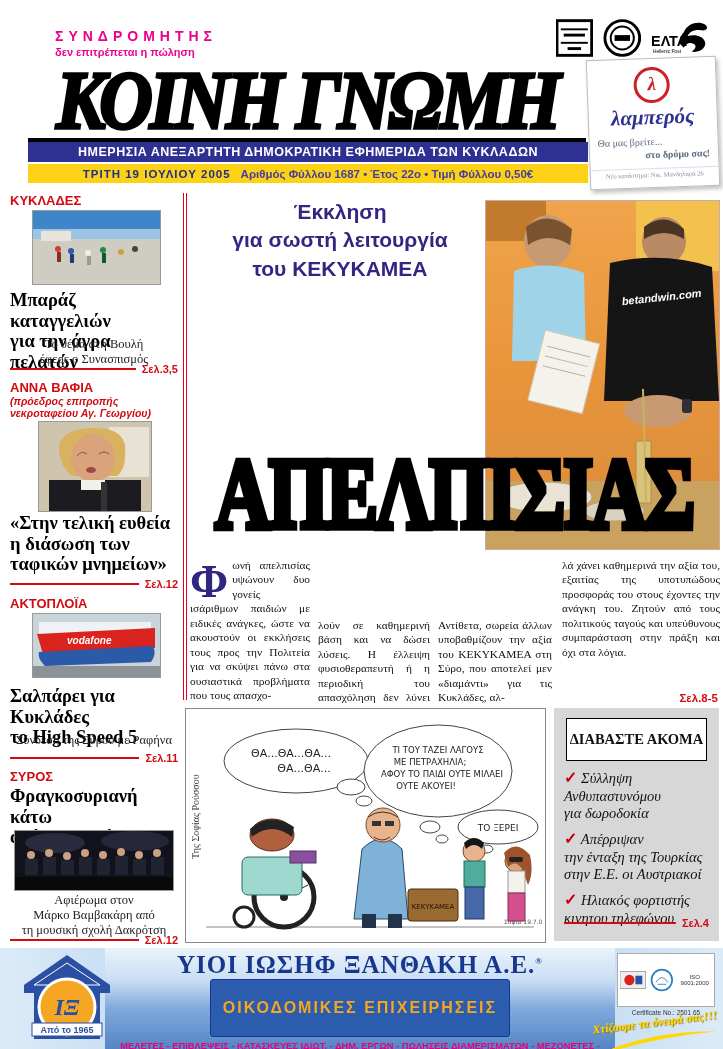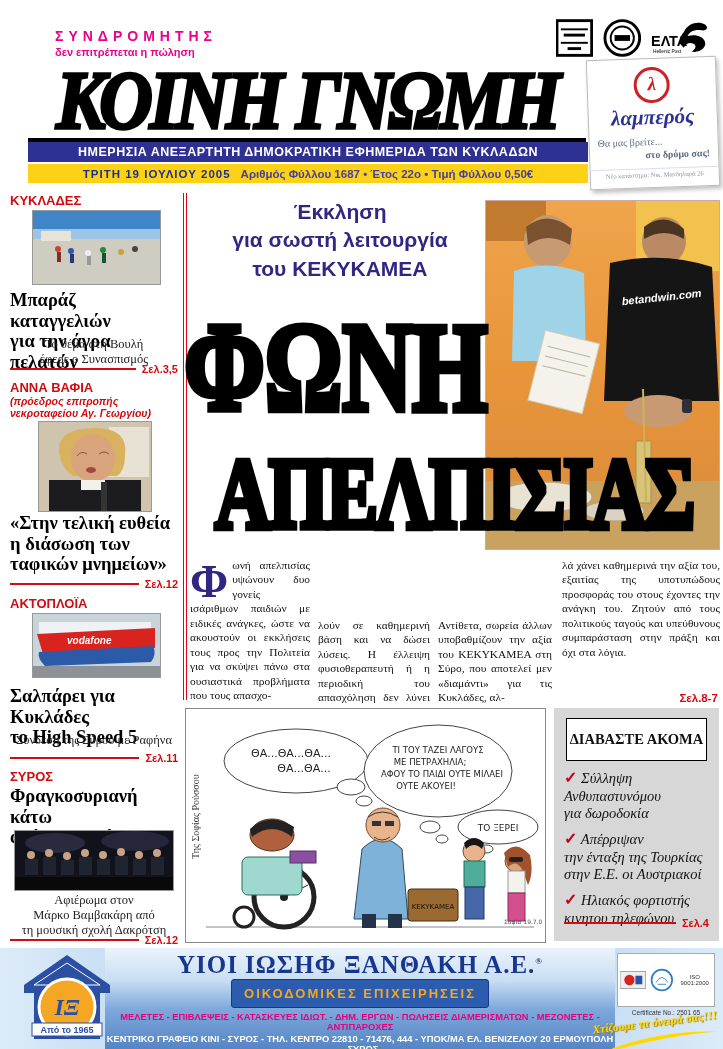--- a/index.html
+++ b/index.html
@@ -84,21 +84,21 @@
 
   
   .footer{left:0;top:948px;width:723px;height:110px;
           background:linear-gradient(90deg,#dcebf8,#c3dbf2 20%,#c3dbf2 80%,#dcebf8);}
   .fband{position:absolute;left:105px;top:0;width:510px;height:101px;text-align:center;
          background:linear-gradient(180deg,#eaf3fb 0%,#c9def3 32%,#7fa9dc 60%,#5585c4 100%);}
   .fcompany{color:#16368f;font-weight:bold;font-size:25px;letter-spacing:1px;line-height:1.05;
             padding-top:4px;font-family:"Liberation Serif",serif;}
   .fcompany sup{font-size:9px;}
   .fsub{display:inline-block;background:#2b5cad;color:#f5a623;font-family:"Liberation Sans",sans-serif;
-        font-weight:bold;font-size:13px;letter-spacing:2px;padding:6px 12px;border-radius:3px;
+        font-weight:bold;font-size:16px;letter-spacing:2px;padding:19px 12px;border-radius:3px;
         border:1px solid #16368f;margin-top:1px;}
   .fserv{color:#e6007e;font-family:"Liberation Sans",sans-serif;font-weight:bold;font-size:9.3px;margin-top:4px;}
   .faddr,.fcontact{color:#fff;font-family:"Liberation Sans",sans-serif;font-weight:bold;font-size:9.3px;margin-top:2px;}
   .flogo{position:absolute;left:20px;top:3px;width:95px;height:95px;}
   .fcert{position:absolute;right:8px;top:5px;width:98px;text-align:center;}
   .fcert .card{background:#fff;border:1px solid #aaa;padding:2px;display:flex;gap:3px;align-items:center;justify-content:center;height:48px;}
   .fcert .iso{font-size:6px;color:#333;font-family:"Liberation Sans",sans-serif;}
   .fcert .certno{font-size:6.5px;color:#333;margin-top:2px;font-family:"Liberation Sans",sans-serif;}
   .slogan{position:absolute;right:6px;top:68px;transform:rotate(-7deg);color:#ffd800;
           font-weight:bold;font-style:italic;font-size:11.5px;text-shadow:1px 1px 1px #9c7b00;white-space:nowrap;}
@@ -294,36 +294,33 @@
       <ellipse cx="172" cy="210" rx="34" ry="16" fill="#c89a72"></ellipse>
       <rect x="196" y="198" width="10" height="14" rx="3" fill="#2f2f38"></rect>
       <rect x="0" y="280" width="233" height="68" fill="#caa25f"></rect>
       <ellipse cx="58" cy="296" rx="48" ry="15" fill="#e9e3d3" stroke="#b9a27a"></ellipse>
       <ellipse cx="128" cy="310" rx="30" ry="10" fill="#d9d2c0" stroke="#b9a27a"></ellipse>
       <rect x="150" y="240" width="15" height="62" fill="#d9c27a" stroke="#a8923f"></rect>
       <line x1="157" y1="188" x2="160" y2="300" stroke="#c9b35a" stroke-width="2"></line>
     </svg>
   </div>
 
-  <div class="abs bigline fonh">
-    <span>ΦΩΝΗ</span>
-  </div>
   <div class="abs bigline apel">
     <span>ΑΠΕΛΠΙΣΙΑΣ</span>
   </div>
 
   <div class="abs bodywrap">
     <div class="bcol" style="left:0;width:120px;">
       <span class="dropcap">Φ</span>
       <span>ωνή απελπισίας υψώνουν δυο γονείς ισάριθμων παιδιών με ειδικές ανάγκες, ώστε να ακουστούν οι εκκλήσεις τους προς την Πολιτεία για να σκύψει πάνω στα ουσιαστικά προβλήματα που τους απασχο-</span>
     </div>
     <div class="bcol" style="left:128px;top:60px;width:112px;">λούν σε καθημερινή βάση και να δώσει λύσεις. Η έλλειψη φυσιοθεραπευτή ή η περιοδική του απασχόληση δεν λύνει το πρόβλημα.</div>
     <div class="bcol" style="left:248px;top:60px;width:114px;">Αντίθετα, σωρεία άλλων υποβαθμίζουν την αξία του ΚΕΚΥΚΑΜΕΑ στη Σύρο, που αποτελεί μεν «διαμάντι» για τις Κυκλάδες, αλ-</div>
     <div class="bcol" style="left:372px;width:158px;">λά χάνει καθημερινά την αξία του, εξαιτίας της υποτυπώδους προσφοράς του στους έχοντες την ανάγκη του. Ζητούν από τους πολιτικούς ταγούς και υπεύθυνους συμπαράσταση στην πράξη και όχι στα λόγια.</div>
-    <div class="pgref">Σελ.8-7</div>
+    <div class="pgref">Σελ.8-5</div>
   </div>
 
   <div class="abs cartoon">
     <svg width="357" height="231" viewBox="0 0 357 231">
       <text transform="rotate(-90 13 150)" x="13" y="150" font-size="10" fill="#333" font-family="Liberation Serif, serif">Της Σοφίας Ρούσσου</text>
       <g stroke="#444" fill="#fff">
         <ellipse cx="110" cy="52" rx="72" ry="32"></ellipse>
         <ellipse cx="165" cy="78" rx="14" ry="8"></ellipse>
           <ellipse cx="178" cy="92" rx="8" ry="5"></ellipse>
         <ellipse cx="252" cy="62" rx="74" ry="46"></ellipse>

